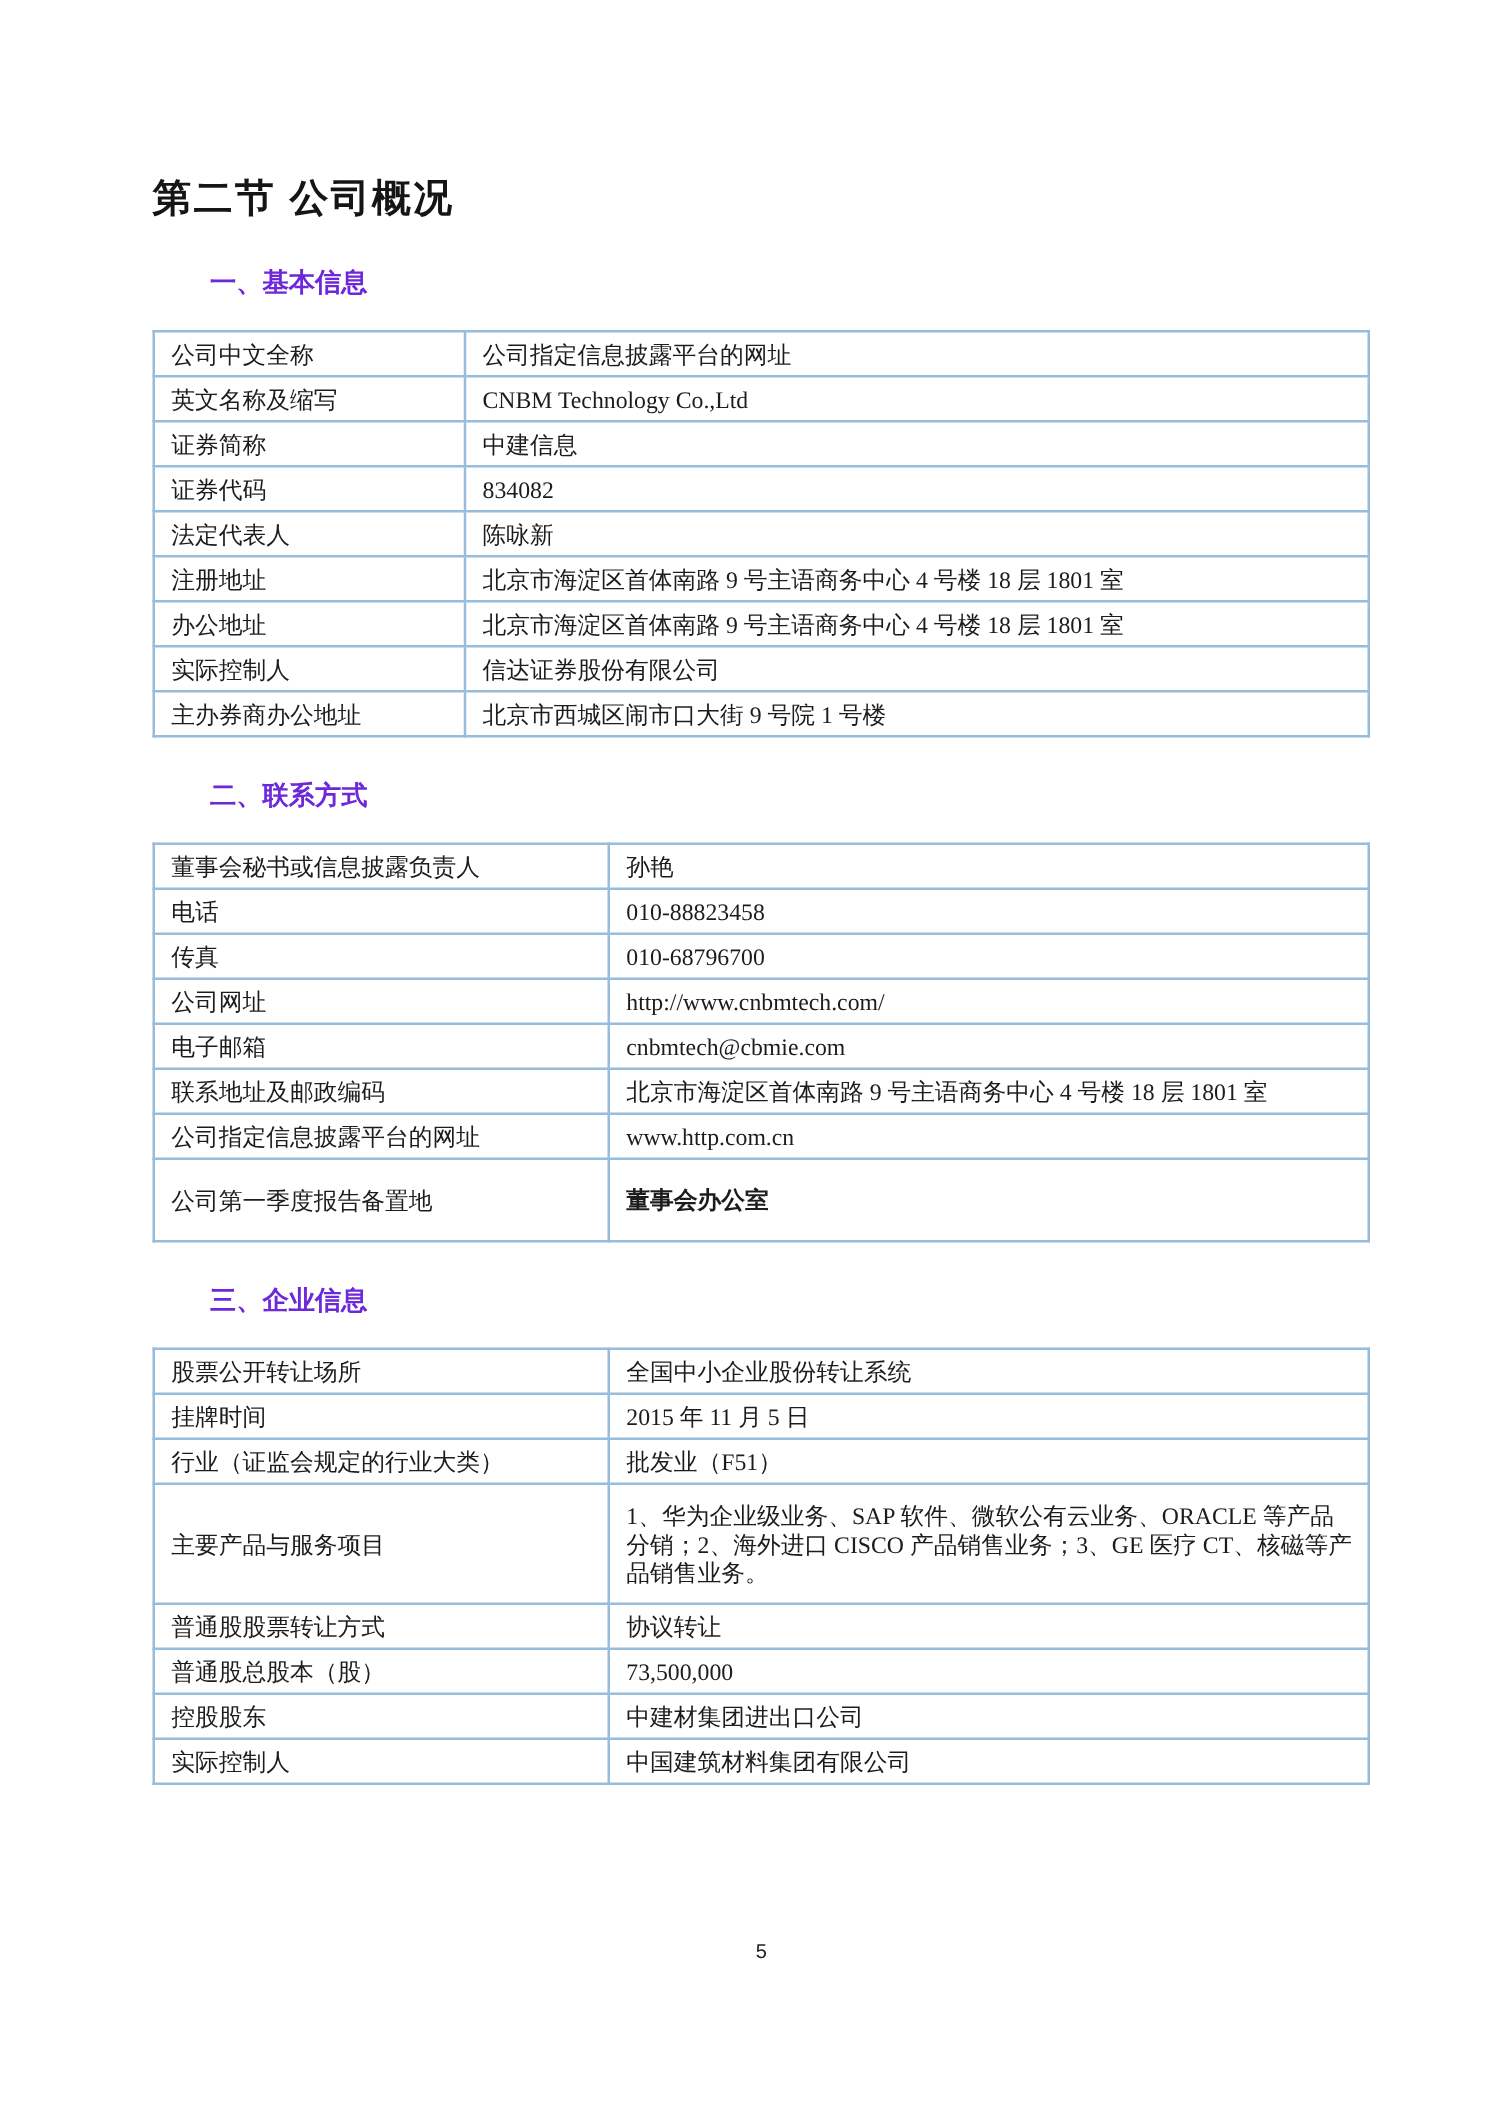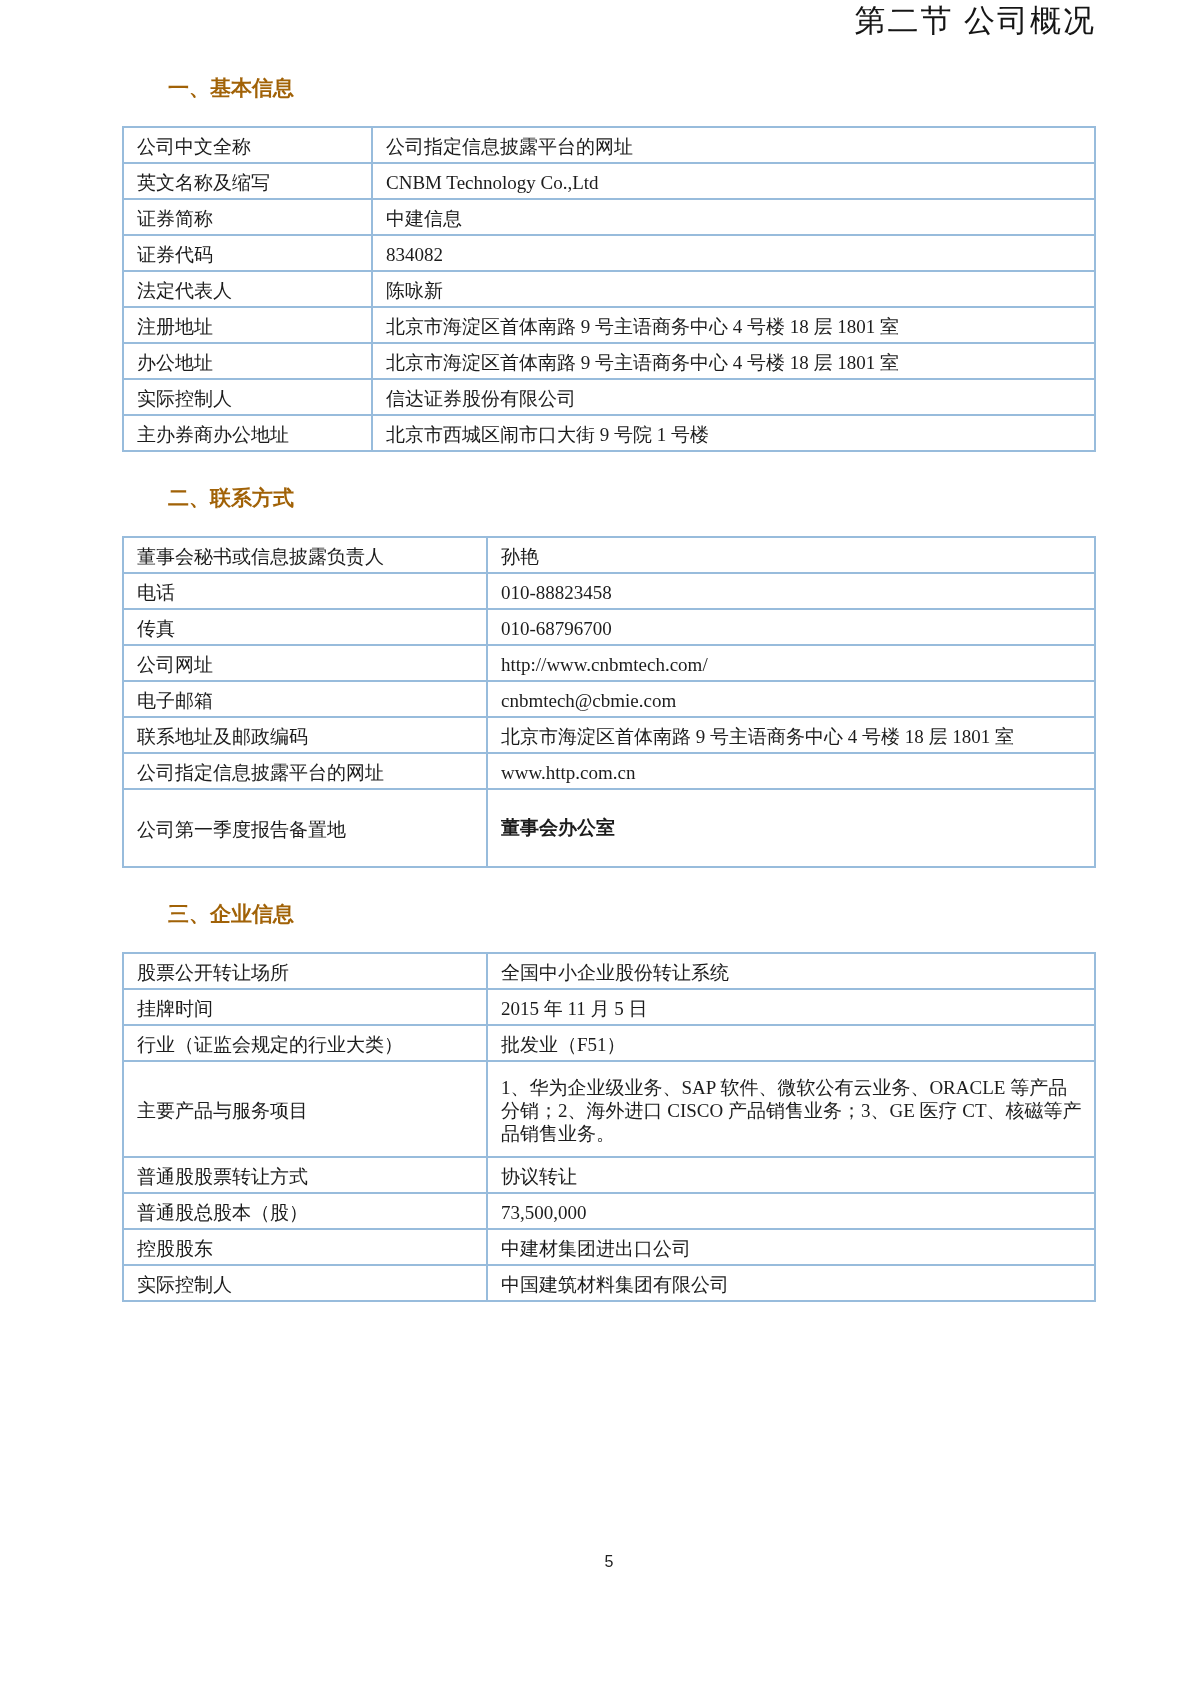--- a/index.html
+++ b/index.html
@@ -15,52 +15,53 @@
     color: #1c1c1c;
     overflow: hidden;
   }
   .content {
     position: absolute;
     left: 122px;
     top: 0;
     width: 974px;
   }
   .doc-title {
-    text-align: right;
+    margin-top: 138px;
+    text-align: left;
     font-family: "Liberation Sans", "DejaVu Sans", sans-serif;
-    font-weight: 400;
+    font-weight: 700;
     font-size: 31px;
     letter-spacing: 2px;
     color: #151515;
   }
   .sec-heading {
     margin: 32px 0 24px 46px;
     font-family: Liberation Mono, monospace;
     font-weight: 700;
     font-size: 21px;
-    color: #a16207;
+    color: #6d28d9;
   }
   table.info {
     width: 974px;
     border-collapse: collapse;
     table-layout: fixed;
   }
   table.info td {
     border: 2px solid #98bcdc;
     padding: 7px 12px 4px 13px;
     font-size: 19px;
     line-height: 23px;
     vertical-align: middle;
     word-break: break-word;
   }
   table.t1 col.c-label { width: 249px; }
   table.t2 col.c-label, table.t3 col.c-label { width: 364px; }
 
   td.lab-top { vertical-align: top; padding-top: 6px; }
-  tr.tall-row { height: 78px; }
+  tr.tall-row { height: 66px; }
   td.val-bold {
     font-family: Liberation Mono, monospace;
     font-weight: 700;
     padding-top: 18px;
   }
   tr.multi-row { height: 96px; }
   td.val-multi { line-height: 32px; vertical-align: top; padding-top: 5px; }
 
   .page-number {
     position: absolute;

